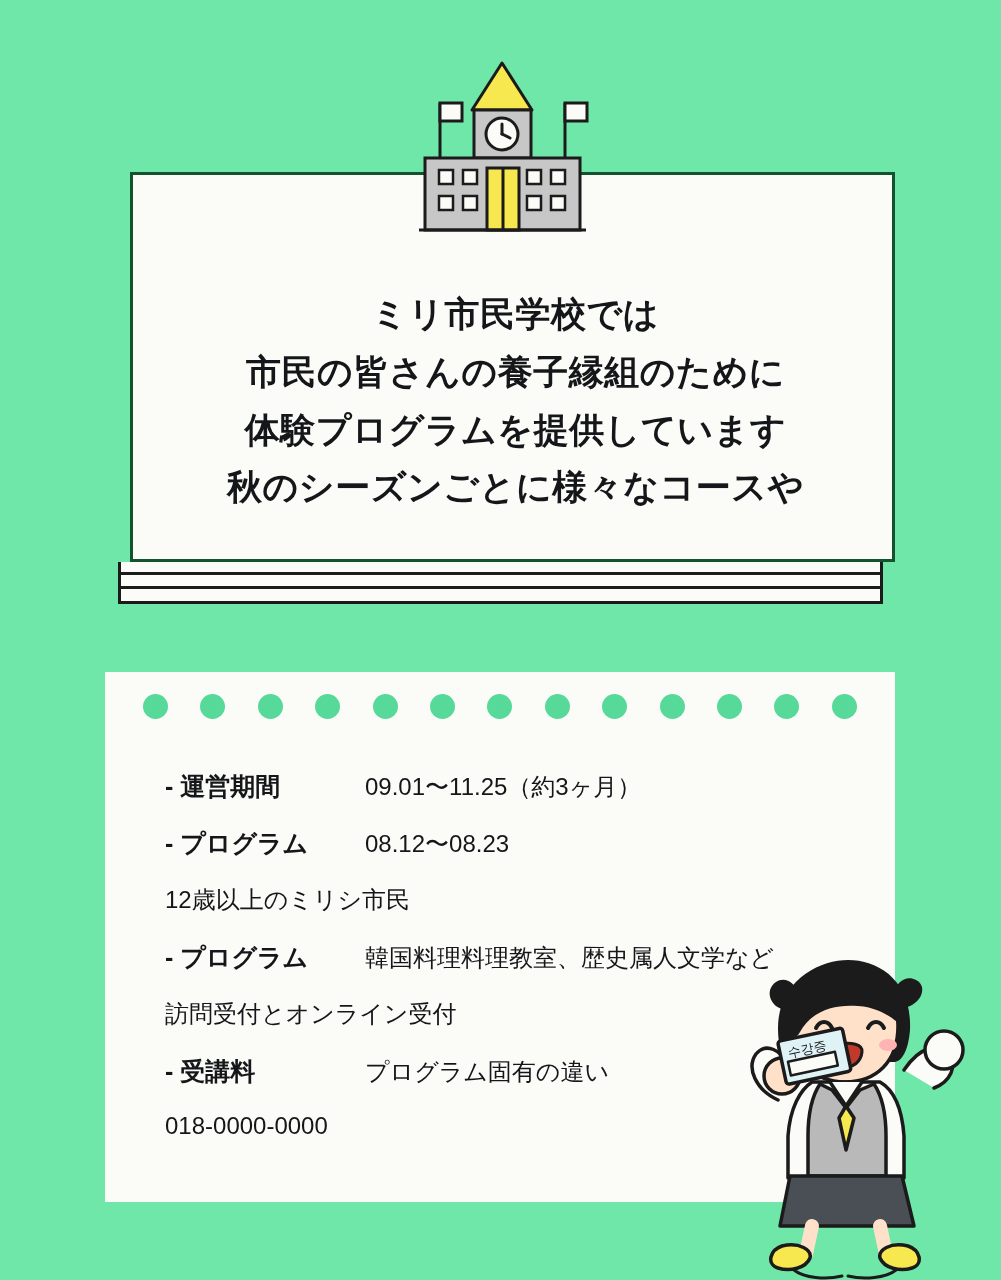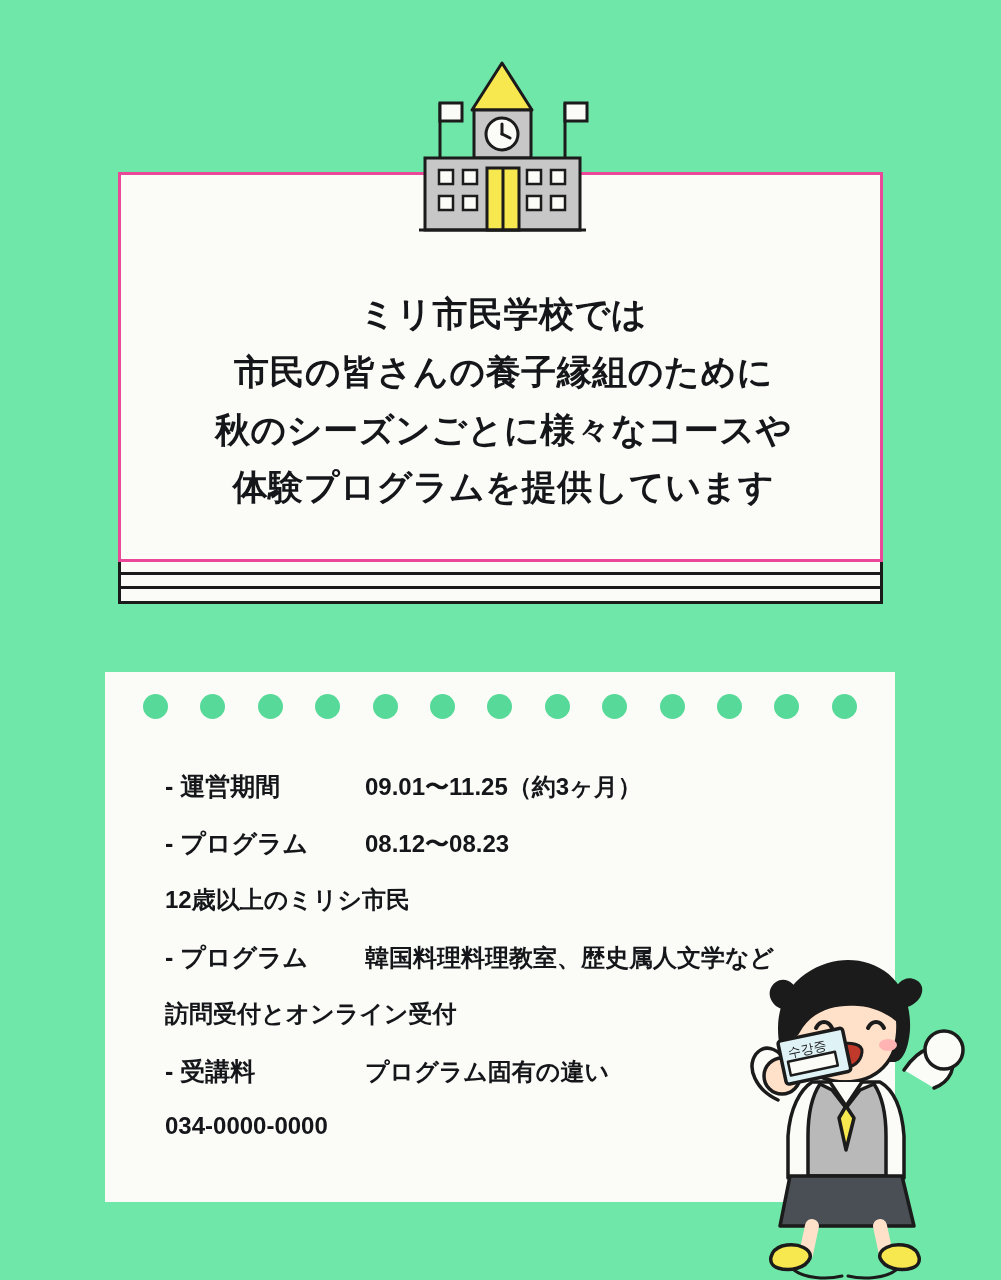--- a/index.html
+++ b/index.html
@@ -28,25 +28,25 @@
   .board {
     position: absolute;
     left: 118px;
     top: 172px;
     width: 765px;
     height: 432px;
     z-index: 2;
   }
   .board-main {
     position: absolute;
-    left: 0; top: 0;
+    left: 12px; top: 0;
     width: 765px;
     height: 390px;
     background: #fbfcf7;
-    border: 3px solid #ec4899;
+    border: 3px solid #14532d;
   }
   .board-ledge {
     position: absolute;
     left: 0;
     top: 390px;
     width: 765px;
     height: 42px;
     background: #fbfcf7;
     border: 3px solid #1b1b1b;
     border-top: none;
@@ -117,21 +117,21 @@
   }
   .row .label {
     width: 200px;
     font-size: 25px;
     font-weight: 700;
     color: #15161a;
     white-space: nowrap;
   }
   .row .value {
     font-size: 24px;
-    font-weight: 700;
+    font-weight: 400;
     color: #15161a;
     white-space: nowrap;
   }
 
   
   .girl {
     position: absolute;
     right: 18px;
     bottom: 0px;
     width: 275px;
@@ -175,22 +175,22 @@
 
     <line x1="4" y1="172" x2="171" y2="172" stroke="#1b1b1b" stroke-width="3"></line>
   </svg>
 </div>
 
 <div class="board">
   <div class="board-main">
     <div class="board-text">
       <div>ミリ市民学校では</div>
       <div>市民の皆さんの養子縁組のために</div>
+      <div>体験プログラムを提供しています</div>
       <div>秋のシーズンごとに様々なコースや</div>
-      <div>体験プログラムを提供しています</div>
     </div>
   </div>
   <div class="board-ledge"></div>
 </div>
 
 <div class="notepad">
   <div class="rings">
     <span class="ring"></span>
     <span class="ring"></span>
     <span class="ring"></span>
@@ -223,21 +223,21 @@
       <span class="value">韓国料理料理教室、歴史属人文学など</span>
     </div>
     <div class="row">
       <span class="value">訪問受付とオンライン受付</span>
     </div>
     <div class="row">
       <span class="label">- 受講料</span>
       <span class="value">プログラム固有の違い</span>
     </div>
     <div class="row">
-      <span class="value">034-0000-0000</span>
+      <span class="value">018-0000-0000</span>
     </div>
   </div>
 </div>
 
 <div class="girl">
   <svg width="275" height="330" viewBox="0 0 275 330">
     <g stroke="#1b1b1b" stroke-width="3.5" stroke-linejoin="round" stroke-linecap="round">
 
       <path d="M70 150 C48 140 38 118 48 104 C58 92 74 100 80 116" fill="#fbfcf7"></path>
 

